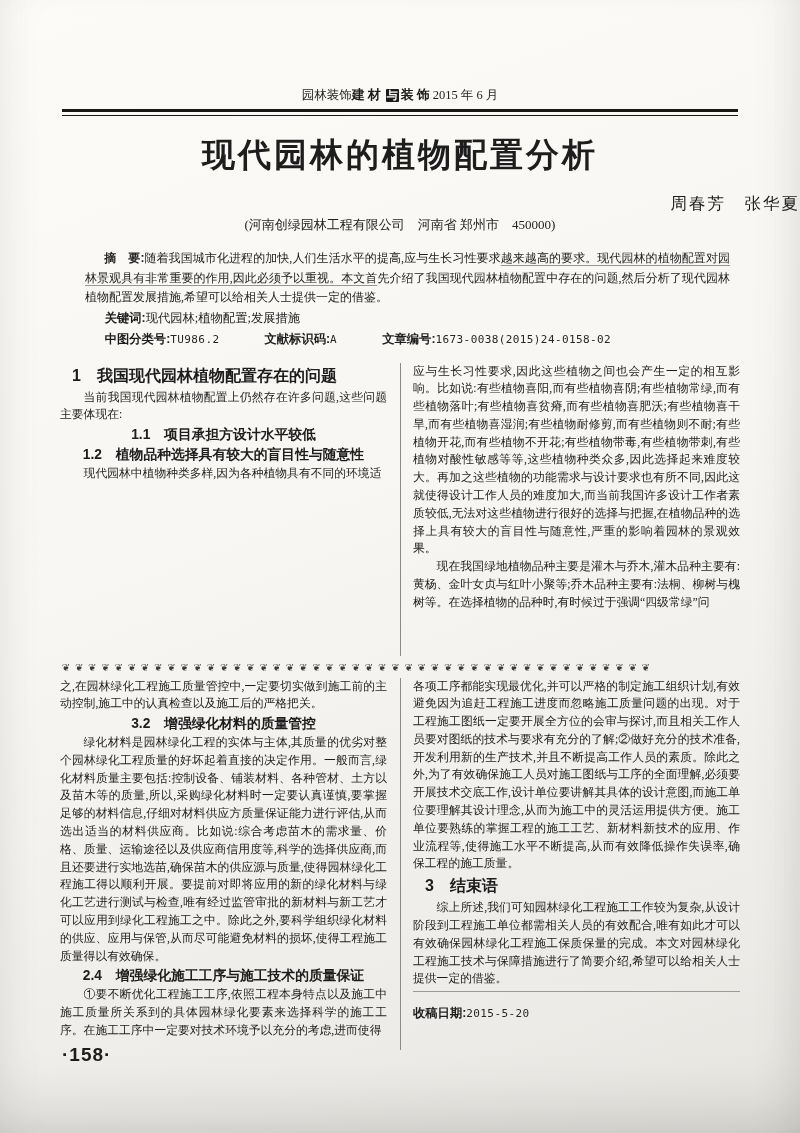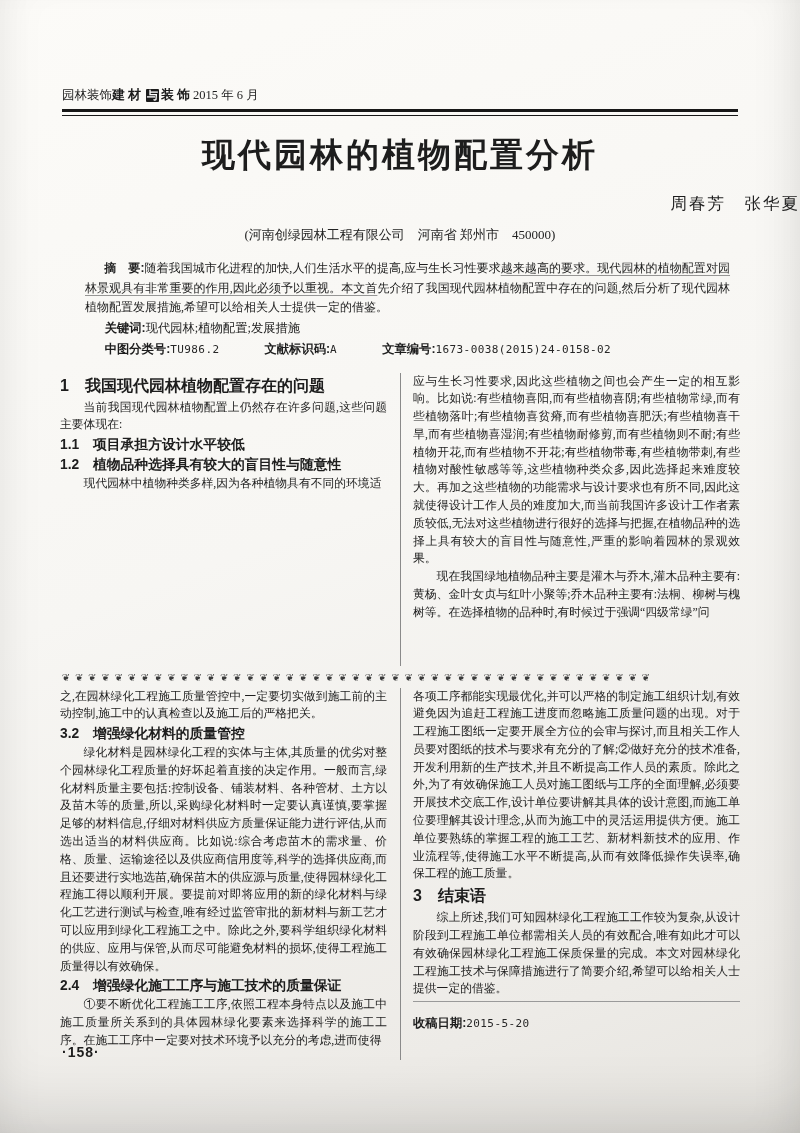--- a/index.html
+++ b/index.html
@@ -5,61 +5,61 @@
   html,body{margin:0;padding:0;background:#d8d6d2;}
   .page{
     position:relative;width:800px;height:1133px;margin:0 auto;overflow:hidden;
     background:linear-gradient(160deg,#fcfbf8 0%,#f7f6f3 45%,#edebe7 85%,#e6e4df 100%);
     box-shadow:inset 0 -50px 70px -40px rgba(0,0,0,.16),
                inset -35px 0 55px -40px rgba(0,0,0,.12),
                inset 35px 0 55px -42px rgba(0,0,0,.08);
     color:#1d1d1d;
     font-family:"Liberation Serif","DejaVu Serif",serif;
   }
-  .hdr{margin:86px 62px 0;display:flex;justify-content:flex-start;align-items:flex-end;
+  .hdr{margin:86px 62px 0;display:flex;justify-content:center;align-items:flex-end;
        font-size:12.5px;}
   .logo{font-family:"Liberation Sans","DejaVu Sans",sans-serif;font-weight:700;
         letter-spacing:3px;font-size:13px;}
   .logo-mid{display:inline-block;background:#1b1b1b;color:#fff;font-size:11px;
         line-height:13px;padding:0 1px;margin:0 2px;border-radius:1px;letter-spacing:0;}
   .rule{margin:5px 62px 0;border-top:3px solid #181818;border-bottom:1px solid #181818;height:3px;}
   .title{margin:17px 0 0;text-align:center;font-size:33px;font-weight:700;
         letter-spacing:3px;font-family:"Liberation Serif","DejaVu Serif",serif;}
   .authors{margin-top:15px;text-align:right;font-size:16.5px;letter-spacing:2px;}
-  .affil{margin-top:11px;text-align:center;font-size:13px;color:#222;}
+  .affil{margin-top:1px;text-align:center;font-size:13px;color:#222;}
   .abstract{margin:15px 70px 0 85px;font-size:12px;line-height:19.5px;
         text-align:justify;text-indent:1.6em;}
   .kw{margin:1px 70px 0 85px;font-size:12.3px;line-height:19.5px;text-indent:1.6em;}
   .meta{margin:2px 70px 0 85px;font-size:12.3px;line-height:19.5px;text-indent:1.6em;}
   .meta .grp{margin-right:42px;}
   .lbl{font-family:"Liberation Sans","DejaVu Sans",sans-serif;font-weight:700;}
   .mono{font-family:"DejaVu Sans Mono","Liberation Mono",monospace;font-size:11px;
         letter-spacing:.4px;color:#262626;}
   .u{text-decoration:underline;text-underline-offset:3px;
      text-decoration-color:rgba(70,70,70,.55);text-decoration-thickness:1px;}
   .cols{display:flex;margin:0 60px;}
   .col{width:50%;box-sizing:border-box;font-size:11.8px;line-height:17.8px;
        text-align:justify;overflow:hidden;}
   .col.l{padding-right:13px;}
   .col.r{padding-left:12px;border-left:1px solid #8a8a8a;}
   .cols.upper{margin-top:13px;height:293px;}
   .cols.lower{height:372px;}
   .blk.h1{font-family:"Liberation Sans","DejaVu Sans",sans-serif;font-weight:700;
-          font-size:16px;line-height:22px;margin:2px 0 2px;text-align:left;}
+          font-size:16px;line-height:22px;margin:2px 12px 2px;text-align:left;}
   .blk.h2{font-family:"Liberation Sans","DejaVu Sans",sans-serif;font-weight:700;
-          font-size:13.8px;line-height:19px;margin:1px 0 1px;text-align:left;}
+          font-size:13.8px;line-height:19px;margin:1px 0 1px;text-align:center;}
   .blk.p{text-indent:2em;}
   .blk.pc{text-indent:0;}
   .orn{margin:6px 60px 5px 62px;white-space:nowrap;overflow:hidden;
        font-family:"DejaVu Sans",sans-serif;font-size:10px;letter-spacing:4.8px;
        color:#3a3a3a;}
   .received{margin-top:3px;border-top:1px solid #9a9a9a;padding-top:13px;
        font-size:12.3px;}
   .pageno{position:absolute;left:62px;top:1044px;font-family:"Liberation Sans","DejaVu Sans",sans-serif;
-       font-weight:700;font-size:14px;letter-spacing:1px;}
+       font-weight:700;font-size:19px;letter-spacing:1px;}
 </style>
 </head>
 <body>
 
 <div class="page">
 
   <div class="hdr">
     <span>园林装饰</span>
     <span class="logo"><span>建材</span><span class="logo-mid">与</span><span>装饰</span></span>
     <span>2015 年 6 月</span>

